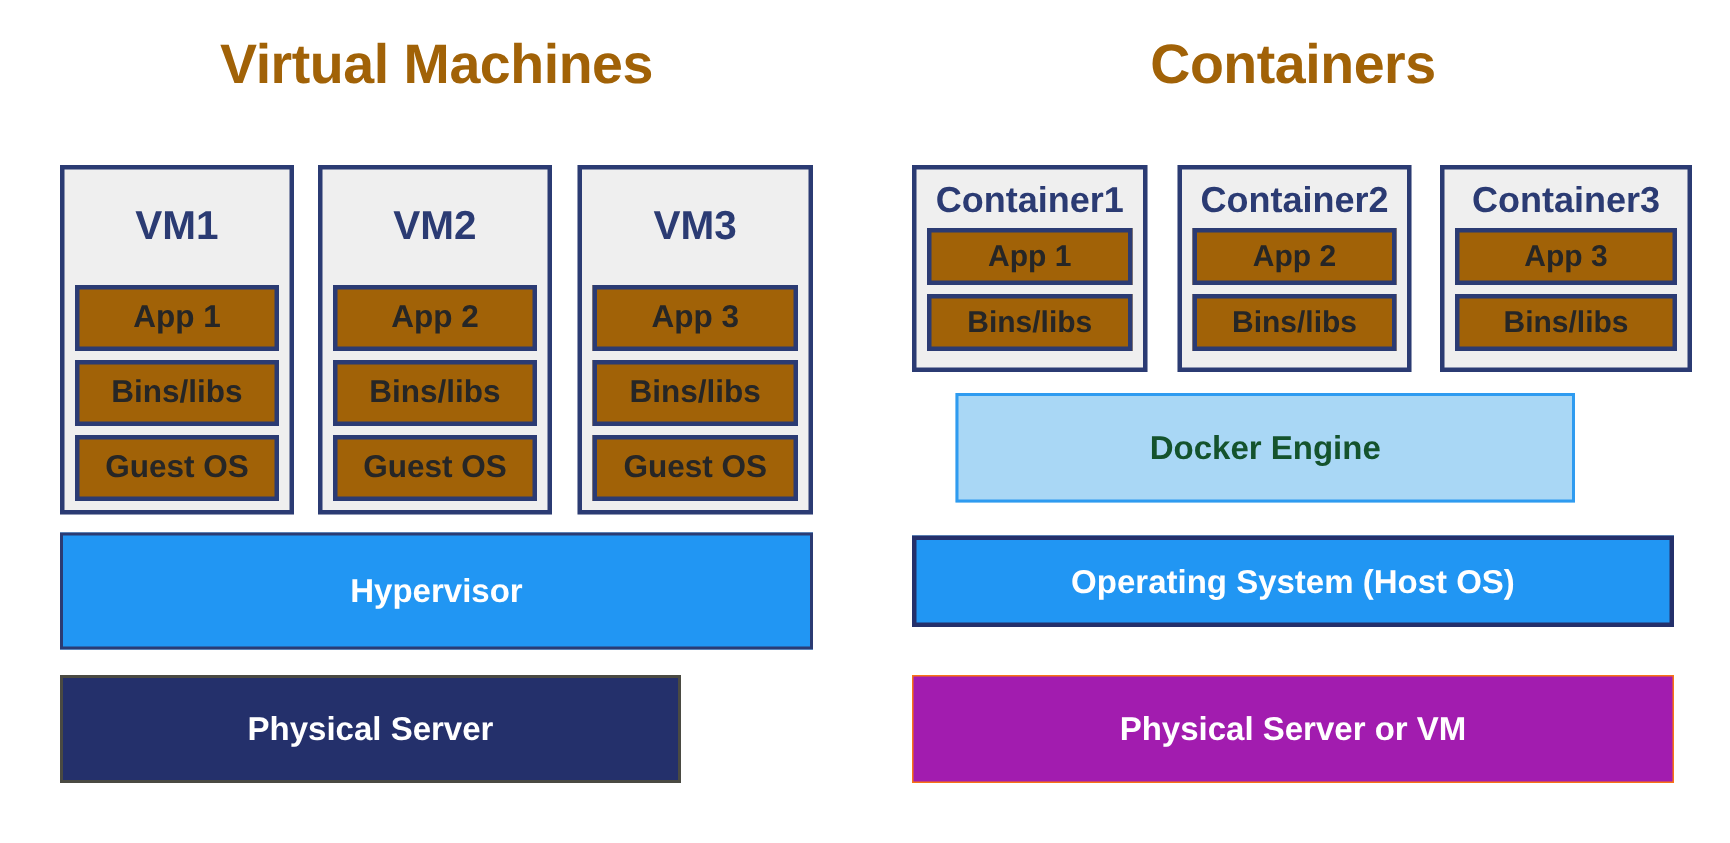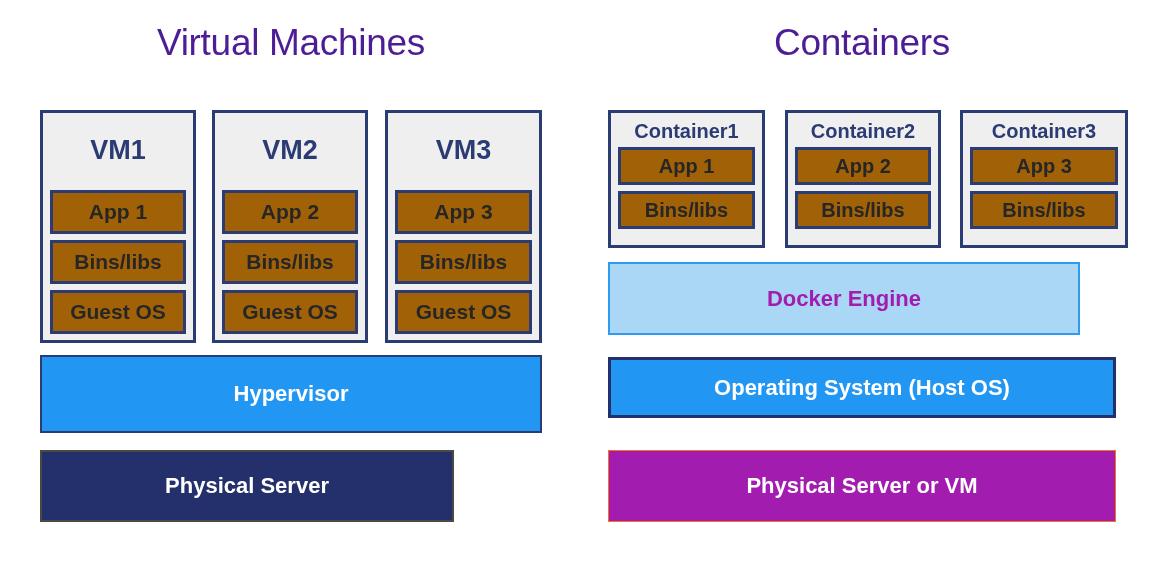--- a/index.html
+++ b/index.html
@@ -20,22 +20,22 @@
     width: 1153px;
     height: 562px;
     background: #ffffff;
   }
 
   
   .section-title {
     position: absolute;
     text-align: center;
     font-size: 37px;
-    font-weight: normal;
-    color: #4c1d95;
+    font-weight: bold;
+    color: #a16207;
     letter-spacing: -0.3px;
     white-space: nowrap;
   }
   #title-vm   { left: 40px;  top: 22px; width: 502px; }
   #title-ctr  { left: 608px; top: 22px; width: 508px; }
 
   
   .col-box {
     position: absolute;
     background: #efefef;
@@ -78,21 +78,21 @@
   #vm-col-1 { left: 40px;  width: 156px; }
   #vm-col-2 { left: 212px; width: 156px; }
   #vm-col-3 { left: 385px; width: 157px; }
 
   
   .ctr-col {
     top: 110px;
     height: 138px;
     padding: 0 7px 7px 7px;
   }
-  .ctr-col .col-label { margin-top: 7px; margin-bottom: 4px; font-size: 20px; }
+  .ctr-col .col-label { margin-top: 7px; margin-bottom: 4px; font-size: 24px; }
   .ctr-col .sub-box { height: 38px; margin-bottom: 6px; font-size: 20px; }
   .ctr-col .sub-box:last-child { margin-bottom: 0; }
 
   #ctr-col-1 { left: 608px; width: 157px; }
   #ctr-col-2 { left: 785px; width: 156px; }
   #ctr-col-3 { left: 960px; width: 168px; }
 
   
   .layer-bar {
     position: absolute;
@@ -114,24 +114,24 @@
   }
   #bar-physical-server {
     left: 40px; top: 450px; width: 414px; height: 72px;
     background: #24306b;
     border: 2px solid #4a4a42;
     color: #ffffff;
   }
 
   
   #bar-docker-engine {
-    left: 608px; top: 262px; width: 472px; height: 73px;
+    left: 637px; top: 262px; width: 413px; height: 73px;
     background: #a9d7f5;
     border: 2px solid #2e9bf0;
-    color: #a21caf;
+    color: #14532d;
   }
   #bar-host-os {
     left: 608px; top: 357px; width: 508px; height: 61px;
     background: #2196f3;
     border: 3px solid #24306b;
     color: #ffffff;
   }
   #bar-physical-server-vm {
     left: 608px; top: 450px; width: 508px; height: 72px;
     background: #a21caf;

